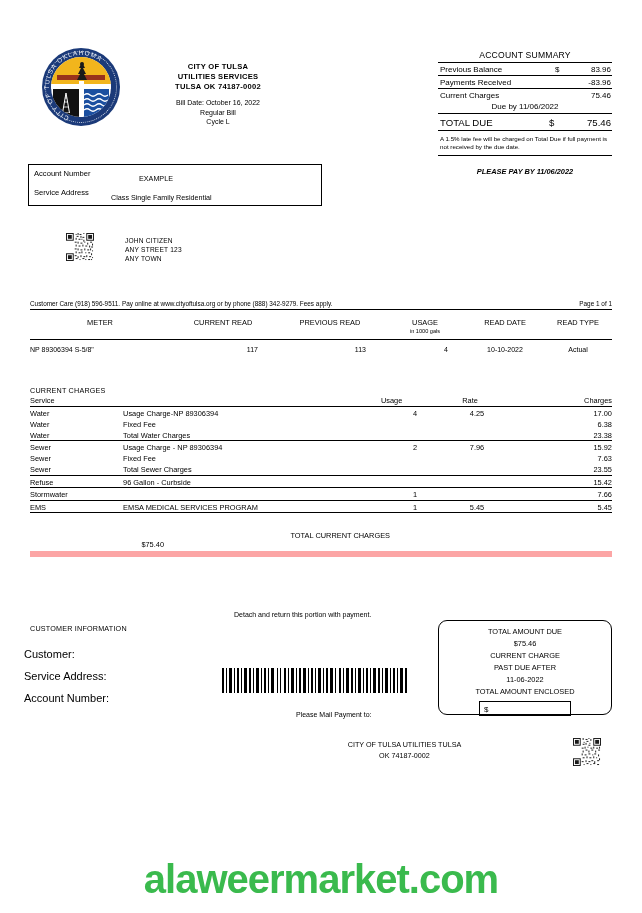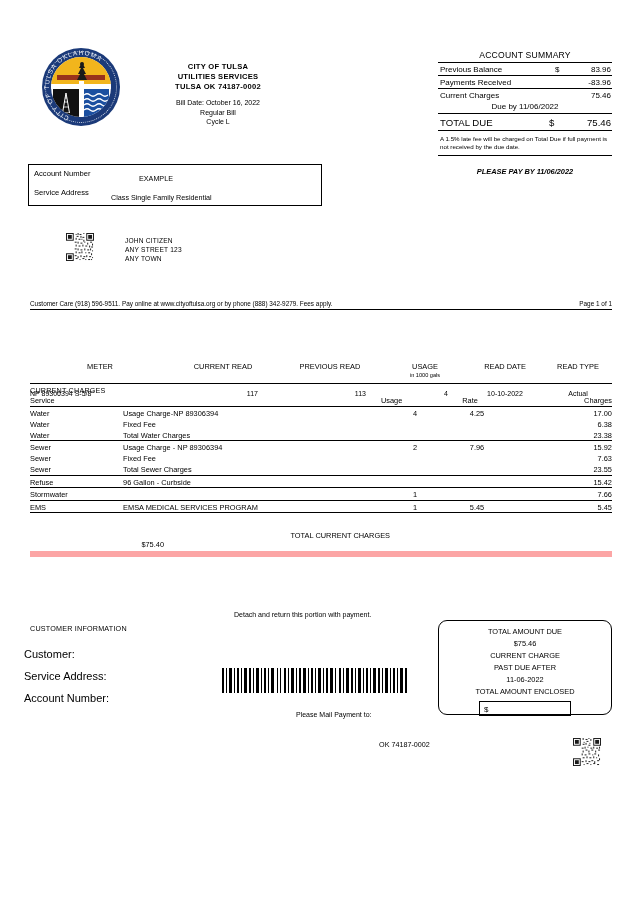--- a/index.html
+++ b/index.html
@@ -207,21 +207,20 @@
     left: 30px; top: 318px;
     width: 582px;
     font-size: 7.4px;
   }
   #meter-table .mt-head {
     display: flex;
     align-items: flex-start;
     border-bottom: 1.3px solid #000;
     height: 22px;
     box-sizing: border-box;
-    margin-top: 44px;
   }
   #meter-table .mt-row {
     display: flex;
     padding-top: 6px;
     font-size: 7px;
   }
   .c-meter   { width: 140px; text-align: center; }
   .c-cur     { width: 106px; text-align: center; }
   .c-prev    { width: 108px; text-align: center; }
   .c-use     { width: 82px;  text-align: center; }
@@ -660,20 +659,21 @@
         <rect x="169" y="0" width="1" height="25"></rect>
       <rect x="172" y="0" width="2" height="25"></rect>
         <rect x="176" y="0" width="1" height="25"></rect>
       <rect x="179" y="0" width="3" height="25"></rect>
         <rect x="184" y="0" width="2" height="25"></rect>
     </g>
   </svg>
 
   <div class="abs" id="mail-note">Please Mail Payment to:</div>
   <div class="abs" id="mail-addr">
+    <div>CITY OF TULSA UTILITIES TULSA</div>
     <div>OK 74187-0002</div>
   </div>
 
   <svg class="abs" id="qr-bottom" viewBox="0 0 29 29">
     <rect width="29" height="29" fill="#ffffff"></rect>
     <g fill="#1a1a1a">
       <rect x="0" y="0" width="8" height="8"></rect>
         <rect x="1" y="1" width="6" height="6" fill="#fff"></rect>
         <rect x="2" y="2" width="4" height="4"></rect>
       <rect x="21" y="0" width="8" height="8"></rect>
@@ -737,14 +737,15 @@
     <span class="ab-line">CURRENT CHARGE</span>
     <span class="ab-line">PAST DUE AFTER</span>
     <span class="ab-line">11-06-2022</span>
     <span class="ab-line">TOTAL AMOUNT ENCLOSED</span>
     <div id="amt-input">
       <span>$</span>
       <span></span>
     </div>
   </div>
 
+  <div class="abs" id="watermark" style="color: rgb(58, 186, 77);">alaweermarket.com</div>
 
 </div>
 
 </body></html>

